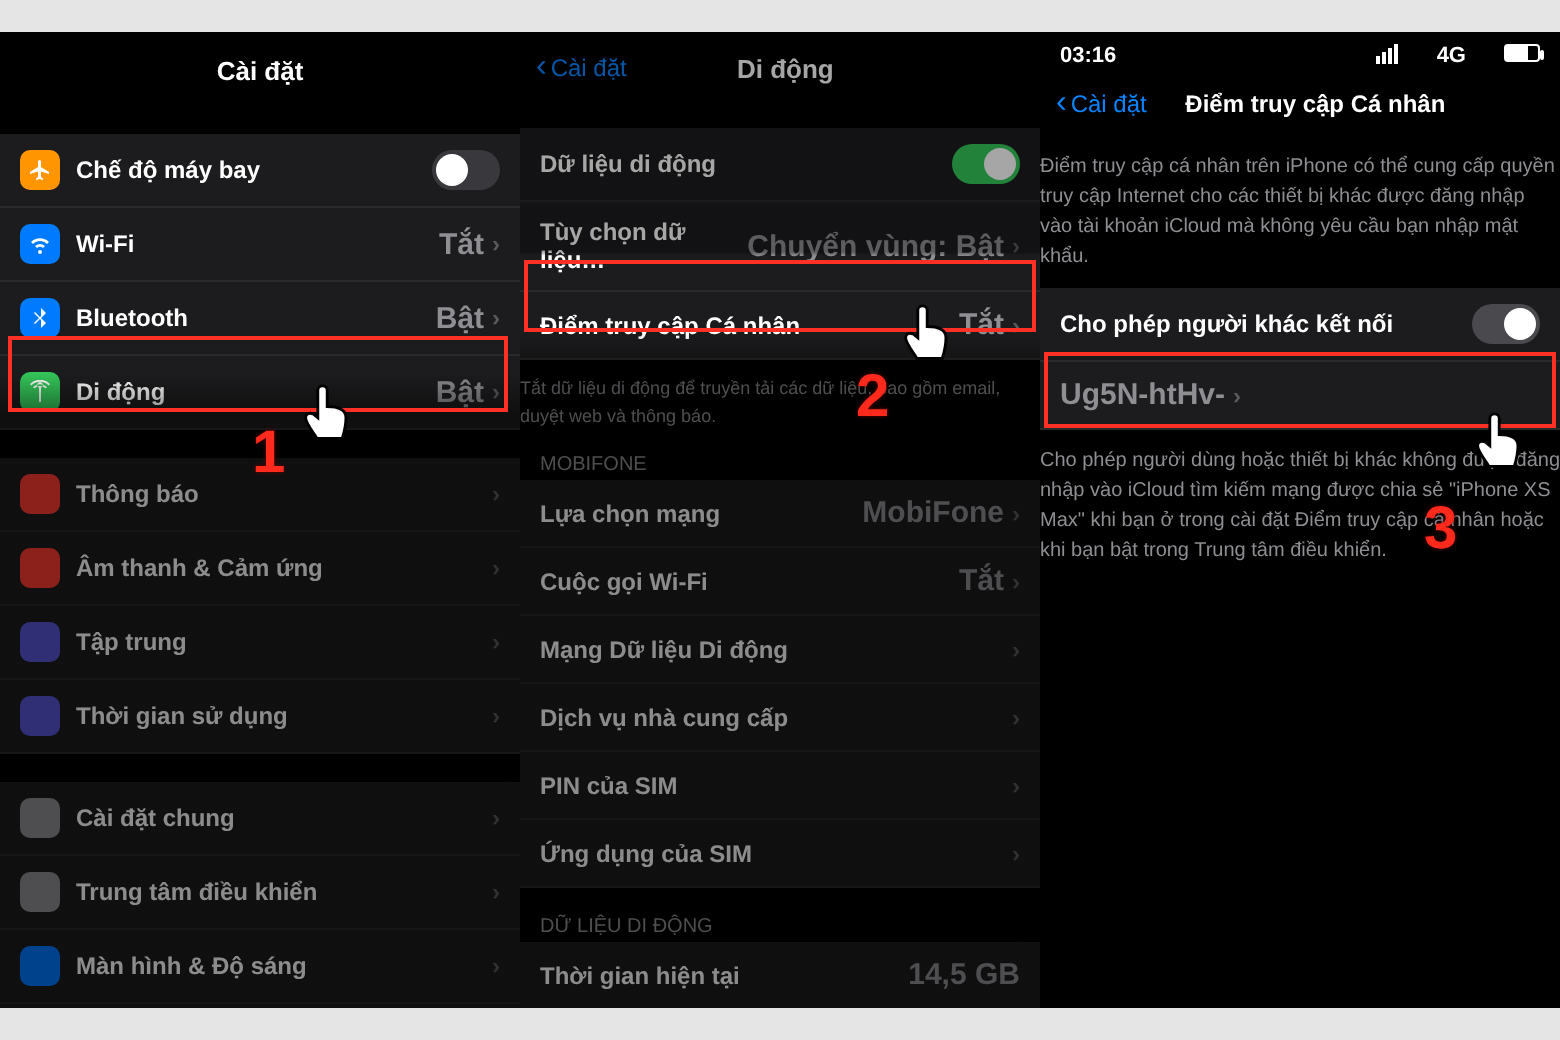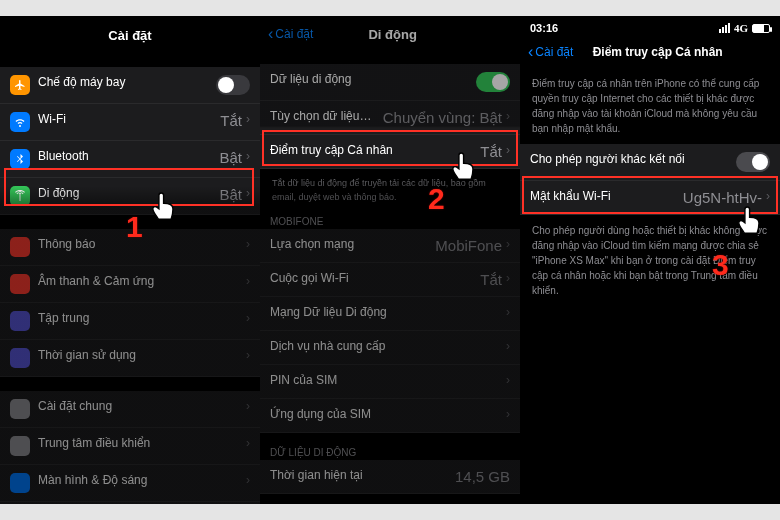--- a/index.html
+++ b/index.html
@@ -22,25 +22,26 @@
     flex: 1 1 0;
     min-width: 0;
     color: #fff;
     font-size: 12px;
     position: relative;
     overflow: hidden;
   }
   
   .row {
     display: flex;
-    align-items: flex-start;
+    align-items: center;
     padding: 8px 10px;
     min-height: 34px;
     background: #1c1c1e;
     border-bottom: 1px solid #2a2a2c;
+    font-weight: bold;
   }
   .row .icon {
     width: 20px; height: 20px;
     border-radius: 5px;
     margin-right: 8px;
     display: flex; align-items: center; justify-content: center;
     flex-shrink: 0;
   }
   .row .label { flex: 1; color: #fff; }
   .row .value { color: #8e8e93; font-size: 15px; }
@@ -82,33 +83,33 @@
     display:flex; align-items:center; padding:10px 8px 8px;
   }
   .nav .back { color:#0a84ff; font-size:12px; display:flex; align-items:center; }
   .nav .back .arr { font-size:16px; margin-right:2px; line-height:1; }
   .nav .title { flex:1; text-align:center; font-weight:600; font-size:13px; margin-left:-40px; }
   
   .status {
     display:flex; align-items:center; justify-content:space-between;
     padding:6px 10px 0; font-size:11px; font-weight:600;
   }
-  .status .right { display:flex; align-items:center; gap:4px;font-family:Liberation Serif, serif; }
+  .status .right { display:flex; align-items:flex-start; gap:19px; }
   .sig { display:flex; align-items:flex-end; gap:1px; }
   .sig i{ width:2px; background:#fff; display:block; }
   .sig i:nth-child(1){height:4px;} .sig i:nth-child(2){height:6px;}
   .sig i:nth-child(3){height:8px;} .sig i:nth-child(4){height:10px;}
   .batt {
     width:18px;height:9px;border:1px solid #fff;border-radius:2px;position:relative;
   }
   .batt:after{content:"";position:absolute;right:-3px;top:2px;width:2px;height:5px;background:#fff;border-radius:1px;}
   .batt i{display:block;height:100%;width:70%;background:#fff;}
   .desc {
     color:#8e8e93; font-size:10px; line-height:1.5;
-    padding:8px 12px;
+    padding:8px 0;
   }
   
   .hl {
     position:absolute; border:2px solid #ff3126; pointer-events:none;
   }
   
   .num {
     position:absolute; font-size:30px; font-weight:900; color:#ff2a1c;
     text-shadow:0 0 2px #600; pointer-events:none;
   }
@@ -337,21 +338,20 @@
     <div class="desc">Điểm truy cập cá nhân trên iPhone có thể cung cấp quyền truy cập Internet cho các thiết bị khác được đăng nhập vào tài khoản iCloud mà không yêu cầu bạn nhập mật khẩu.</div>
 
     <div class="group">
       <div class="row">
         <span class="label">Cho phép người khác kết nối</span>
         <span class="toggle" style="background:#4a4a4e;">
             <span class="knob" style="left:16px;"></span>
           </span>
       </div>
       <div class="row">
-        <span class="label">Mật khẩu Wi-Fi</span>
         <span class="value">Ug5N-htHv-</span>
         <span class="chev">›</span>
       </div>
     </div>
 
     <div class="desc">Cho phép người dùng hoặc thiết bị khác không được đăng nhập vào iCloud tìm kiếm mạng được chia sẻ "iPhone XS Max" khi bạn ở trong cài đặt Điểm truy cập cá nhân hoặc khi bạn bật trong Trung tâm điều khiển.</div>
 
     <div class="hl" style="left:2px; top:160px; width:256px; height:38px;"></div>
     <div class="num" style="left:192px; top:232px;">3</div>
     <div class="cursor" style="left:216px; top:188px;">

